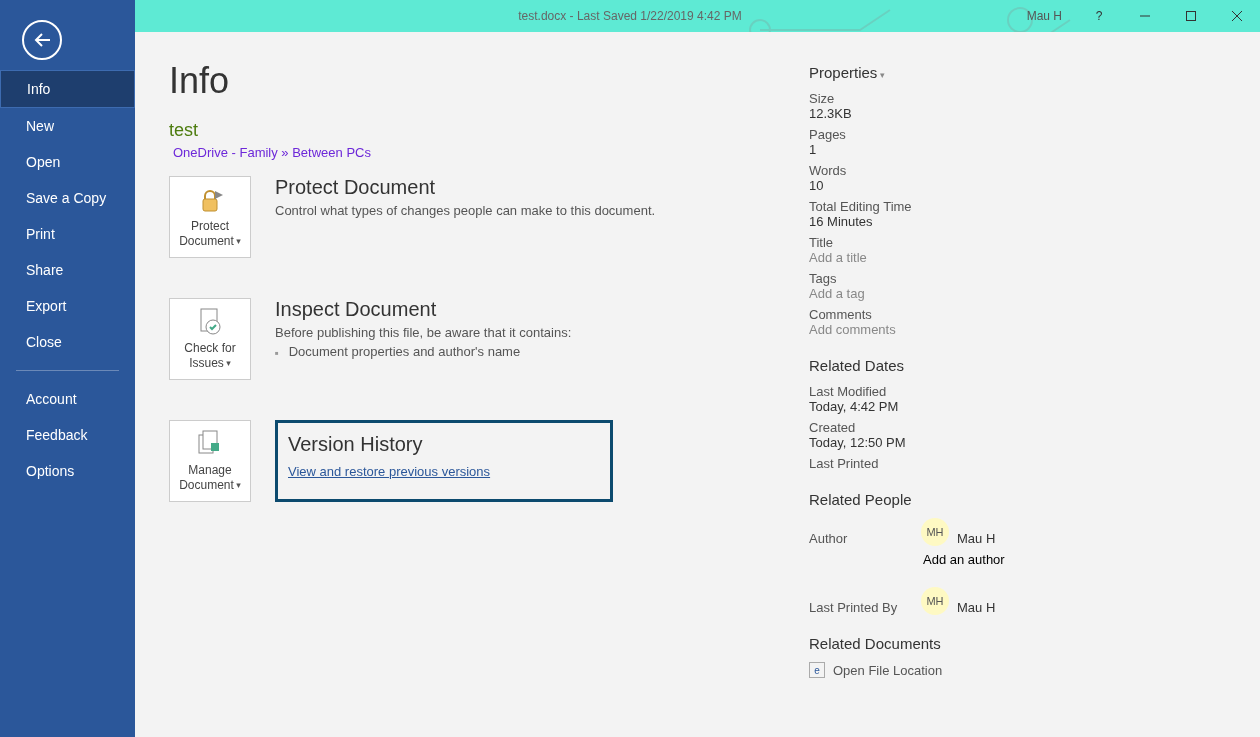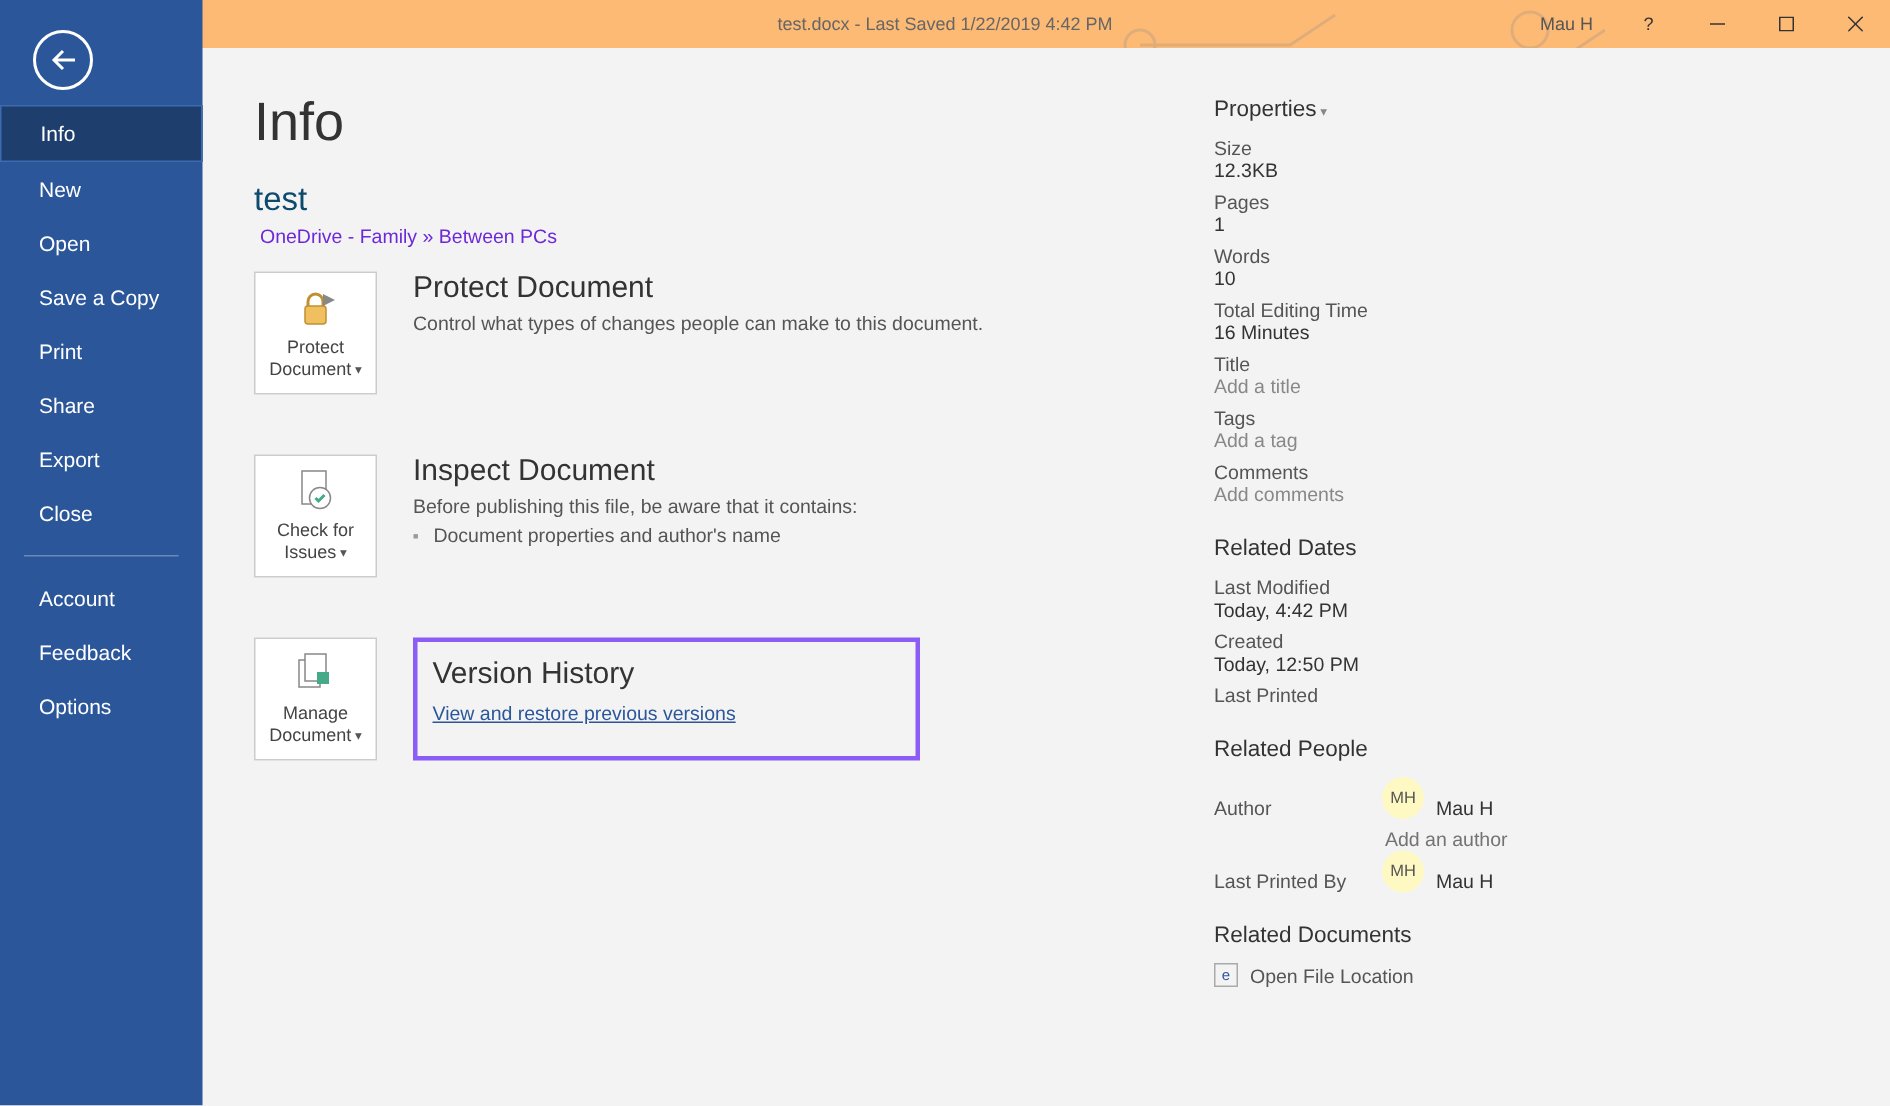--- a/index.html
+++ b/index.html
@@ -1,60 +1,60 @@
 <!DOCTYPE html>
 <html><head>
 <meta charset="utf-8">
 <style>
 * { box-sizing: border-box; margin: 0; padding: 0; }
 body { font-family: "Segoe UI", Arial, sans-serif; background: #f3f3f3; width: 1260px; height: 737px; overflow: hidden; position: relative; }
 
-.titlebar { height: 32px; background: #fdba74; display:flex; align-items:center; position:relative; font-size:12px; color:#666; }
+.titlebar { height: 32px; background: #5eead4; display:flex; align-items:center; position:relative; font-size:12px; color:#666; }
 .titlebar .titletext { position:absolute; left:50%; transform:translateX(-50%); }
 .titlebar .right { position:absolute; right:0; display:flex; align-items:center; }
 .titlebar .user { color:#555; margin-right:14px; }
 .titlebar .ctl { width:46px; height:32px; display:flex; align-items:center; justify-content:center; color:#333; cursor:pointer; }
 
 .circuit { position:absolute; top:0; right:0; height:60px; width:520px; opacity:0.25; pointer-events:none; }
 
 .sidebar { position:absolute; left:0; top:0; width:135px; height:737px; background:#2b579a; color:white; }
 .back-btn { width:40px; height:40px; border:2px solid white; border-radius:50%; margin:20px 0 10px 22px; display:flex; align-items:center; justify-content:center; cursor:pointer; }
 .menu { margin-top:10px; }
 .menu-item { padding:10px 0 10px 26px; font-size:14px; cursor:pointer; color:white; }
 .menu-item.active { background:#1e3e6e; border:1px solid #3d6bb0; }
 .menu-sep { height:1px; background:rgba(255,255,255,0.3); margin:10px 16px 10px 16px; }
 
 .main { position:absolute; left:135px; top:32px; right:0; bottom:0; background:#f3f3f3; overflow-y:scroll; padding:28px 26px 0 34px; color:#333; }
 .main h1 { font-size:36px; font-weight:300; color:#333; margin-bottom:18px; }
-.docname { font-size:22px; color:#0c4a6e; margin-bottom:4px; }
+.docname { font-size:18px; color:#4d7c0f; margin-bottom:4px; }
 .path { font-size:13px; color:#6d28d9; margin-left:4px; margin-bottom:16px; }
 
 .row { display:flex; margin-bottom:40px; }
 .big-btn { border:1px solid #ccc; background:white; width:82px; height:82px; display:flex; flex-direction:column; align-items:center; justify-content:center; text-align:center; font-size:12px; color:#444; cursor:pointer; margin-right:24px; flex-shrink:0; padding:4px 2px; line-height:1.25;}
 .big-btn svg { margin-bottom:4px; }
 .sect-title { font-size:20px; font-weight:400; color:#333; margin-bottom:4px; }
 .sect-desc { font-size:13px; color:#555; }
 .sect-desc ul { list-style:none; margin-top:4px; }
 .sect-desc li::before { content:"■"; color:#999; font-size:6px; margin-right:10px; vertical-align:middle; }
 
-.highlight { border:3px solid #8b5cf6; padding:10px 120px 14px 10px; }
+.highlight { border:3px solid #0c4a6e; padding:10px 120px 14px 10px; }
 .highlight .sect-title { margin-bottom:6px; }
 .link { color:#2b579a; text-decoration:underline; cursor:pointer; font-size:13px; }
 
 .props { position:absolute; left:640px; top:0; width:370px; padding-top:0px; font-size:13px; }
 .props h2 { font-size:15px; font-weight:400; color:#333; margin-bottom:10px; margin-top:20px; }
 .props h2.first { margin-top:4px; }
 .props .prow { display:flex; margin-bottom:6px;flex-direction:column; }
 .props .plabel { width:112px; color:#555; }
 .props .pval { color:#333; }
 .props .pval.placeholder { color:#888; cursor:text; }
 .props .avatar { width:28px; height:28px; border-radius:50%; background:#fef9c3; display:inline-flex; align-items:center; justify-content:center; font-size:11px; color:#555; margin-right:8px; vertical-align:middle;}
 .props .person-row { display:flex; align-items:flex-end; margin-bottom:6px; }
 .props .person-row .plabel { padding-top:4px;}
-.props .add-author { color:#737373; margin-left:114px; cursor:text; margin-bottom:0; }
+.props .add-author { color:#000000; margin-left:114px; cursor:text; margin-bottom:20px; }
 .file-loc { display:flex; align-items:center; gap:8px; cursor:pointer; color:#555; margin-top:8px;}
 .file-loc .icon { width:16px; height:16px; border:1px solid #aaa; display:inline-flex; align-items:center; justify-content:center; font-size:10px; color:#2b579a;}
 
 .rightcol { position:relative; width:100%; min-height:700px; }
 
 .caret::after { content:" ▾"; font-size:9px; color:#555; vertical-align:middle;}
 .caret-light::after { content:" ▾"; font-size:9px; color:#888;}
 
 ::-webkit-scrollbar { width:18px; background:#eee;}
 ::-webkit-scrollbar-thumb { background:#ccc; }

